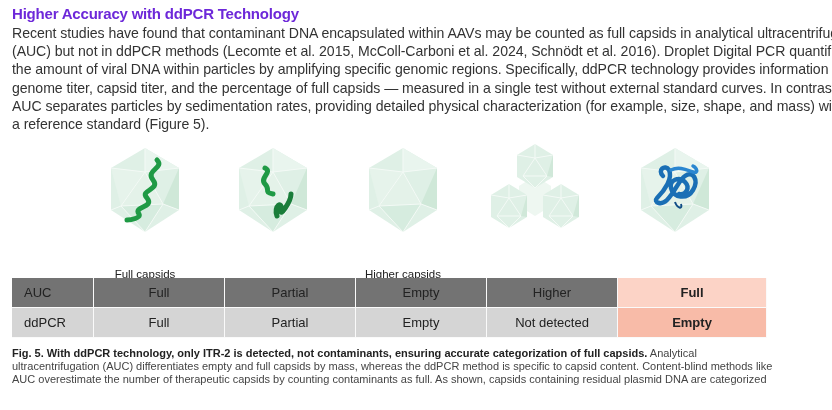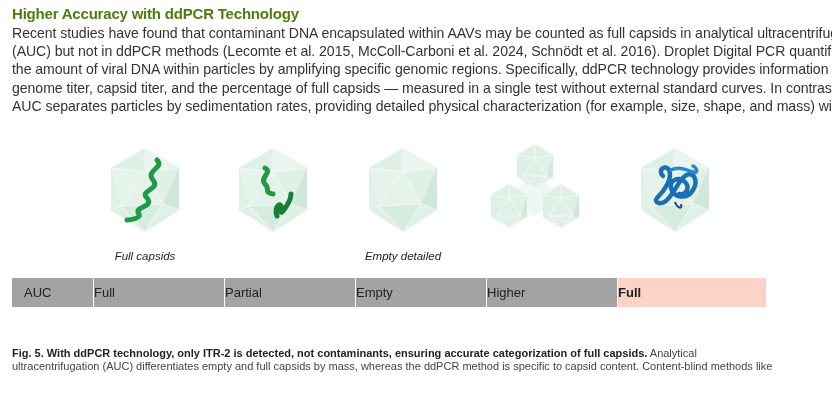--- a/index.html
+++ b/index.html
@@ -1,45 +1,46 @@
 <!DOCTYPE html>
 <html><head>
   <meta charset="utf-8">
   <style>
     html, body { margin: 0; padding: 0; background: #ffffff; }
     body { width: 832px; height: 410px; overflow: hidden; position: relative; font-family: "Liberation Sans", sans-serif; color: #2a2a2a; }
-    .heading { position: absolute; left: 12px; top: 5px; font-size: 15px; font-weight: bold; color: #4d7c0f; letter-spacing: -0.2px; }
+    .heading { position: absolute; left: 12px; top: 5px; font-size: 15px; font-weight: bold; color: #6d28d9; letter-spacing: -0.2px; }
     .intro { position: absolute; left: 12px; top: 24px; width: 812px; font-size: 14.1px; line-height: 18.2px; color: #333; letter-spacing: -0.05px; }
     .intro span { display: block; white-space: nowrap; }
     .figure-row { position: absolute; left: 0; top: 140px; width: 832px; height: 130px; }
     .capsid { position: absolute; top: 0; width: 130px; text-align: center; }
     .capsid svg { display: block; margin: 0 auto; }
-    .capsid-label { position: absolute; top: 110px; left: 0; width: 130px; text-align: center; font-size: 11.5px; color: #222; font-style: italic; }
+    .capsid-label { position: absolute; top: 128px; left: 0; width: 130px; text-align: center; font-size: 11.5px; color: #222; }
     table.cmp { position: absolute; left: 12px; top: 278px; border-collapse: collapse; font-size: 13px; }
-    table.cmp td { height: 29px; padding: 0; text-align: left; color: #222; border-right: 1px solid #fafafa; border-bottom: 1px solid #fafafa; }
+    table.cmp td { height: 29px; padding: 0; text-align: center; color: #222; border-right: 1px solid #fafafa; border-bottom: 1px solid #fafafa; }
     table.cmp td.rowhead { text-align: left; padding-left: 12px; width: 69px; }
-    table.cmp tr.r1 td { background: #a3a3a3; }
+    table.cmp tr.r1 td { background: #737373; }
     table.cmp tr.r2 td { background: #d5d5d5; }
     table.cmp tr.r1 td.hl { background: #fcd3c6; font-weight: bold; }
     table.cmp tr.r2 td.hl { background: #f8bba8; font-weight: bold; }
     .caption { position: absolute; left: 12px; top: 347px; width: 812px; font-size: 11px; line-height: 12.9px; color: #444; }
     .caption span.line { display: block; white-space: nowrap; }
     .caption b { color: #222; }
   </style>
 </head>
 <body>
 
 <div class="heading">Higher Accuracy with ddPCR Technology</div>
 
 <div class="intro">
   <span>Recent studies have found that contaminant DNA encapsulated within AAVs may be counted as full capsids in analytical ultracentrifugation</span>
   <span>(AUC) but not in ddPCR methods (Lecomte et al. 2015, McColl-Carboni et al. 2024, Schnödt et al. 2016). Droplet Digital PCR quantifies</span>
   <span>the amount of viral DNA within particles by amplifying specific genomic regions. Specifically, ddPCR technology provides information on</span>
   <span>genome titer, capsid titer, and the percentage of full capsids — measured in a single test without external standard curves. In contrast,</span>
   <span>AUC separates particles by sedimentation rates, providing detailed physical characterization (for example, size, shape, and mass) without</span>
+  <span>a reference standard (Figure 5).</span>
 </div>
 
 <div class="figure-row">
 
   <div class="capsid" style="left:80px;">
     <svg width="80" height="100" viewBox="0 0 80 100">
       <polygon points="40,8 74,28 74,70 40,92 6,70 6,28" fill="#dff0e6"></polygon>
       <polygon points="40,8 74,28 40,32" fill="#e9f5ee"></polygon>
       <polygon points="6,28 40,32 16,66" fill="#e6f3eb"></polygon>
       <polygon points="74,28 74,70 58,64" fill="#cfe8d8"></polygon>
@@ -69,21 +70,21 @@
     <svg width="80" height="100" viewBox="0 0 80 100">
       <polygon points="40,8 74,28 74,70 40,92 6,70 6,28" fill="#dff0e6"></polygon>
       <polygon points="40,8 74,28 40,32" fill="#e9f5ee"></polygon>
       <polygon points="6,28 40,32 16,66" fill="#e6f3eb"></polygon>
       <polygon points="74,28 74,70 58,64" fill="#cfe8d8"></polygon>
       <polygon points="40,32 58,64 16,66" fill="#e4f2e9"></polygon>
       <polygon points="16,66 58,64 40,92" fill="#d6ecdf"></polygon>
       <path d="M40,8 L40,32 M6,28 L40,32 L74,28 M40,32 L16,66 M40,32 L58,64 M16,66 L58,64 M16,66 L6,70 M58,64 L74,70 M16,66 L40,92 M58,64 L40,92" stroke="#f4faf6" stroke-width="1" fill="none"></path>
     </svg>
   </div>
-  <div class="capsid-label" style="left:338px;">Empty detailed</div>
+  <div class="capsid-label" style="left:338px;">Higher capsids</div>
 
   <div class="capsid" style="left:470px;">
     <svg width="100" height="104" viewBox="0 0 100 104">
       <polygon points="50,36 66,46 66,66 50,76 34,66 34,46" fill="#eef7f1"></polygon>
       <g>
         <polygon points="50,4 68,15 68,37 50,48 32,37 32,15" fill="#dff0e6"></polygon>
         <path d="M50,4 L50,18 M32,15 L50,18 L68,15 M50,18 L38,36 M50,18 L62,36 M38,36 L62,36 L50,48 L38,36" stroke="#f4faf6" stroke-width="1" fill="none"></path>
         <polygon points="68,15 68,37 62,36" fill="#d0e8d9"></polygon>
       </g>
       <g>
@@ -118,19 +119,28 @@
 <table class="cmp">
   <tbody>
       <tr class="r1">
     <td class="rowhead">AUC</td>
     <td style="width:130px">Full</td>
     <td style="width:130px">Partial</td>
     <td style="width:130px">Empty</td>
     <td style="width:130px">Higher</td>
     <td class="hl" style="width:148px">Full</td>
   </tr>
+  <tr class="r2">
+    <td class="rowhead">ddPCR</td>
+    <td>Full</td>
+    <td>Partial</td>
+    <td>Empty</td>
+    <td>Not detected</td>
+    <td class="hl">Empty</td>
+  </tr>
 </tbody>
   </table>
 
 <div class="caption">
   <span class="line"><b>Fig. 5. With ddPCR technology, only ITR-2 is detected, not contaminants, ensuring accurate categorization of full capsids.</b><span> Analytical</span></span>
   <span class="line">ultracentrifugation (AUC) differentiates empty and full capsids by mass, whereas the ddPCR method is specific to capsid content. Content-blind methods like</span>
+  <span class="line">AUC overestimate the number of therapeutic capsids by counting contaminants as full. As shown, capsids containing residual plasmid DNA are categorized</span>
 </div>
 
 </body></html>

